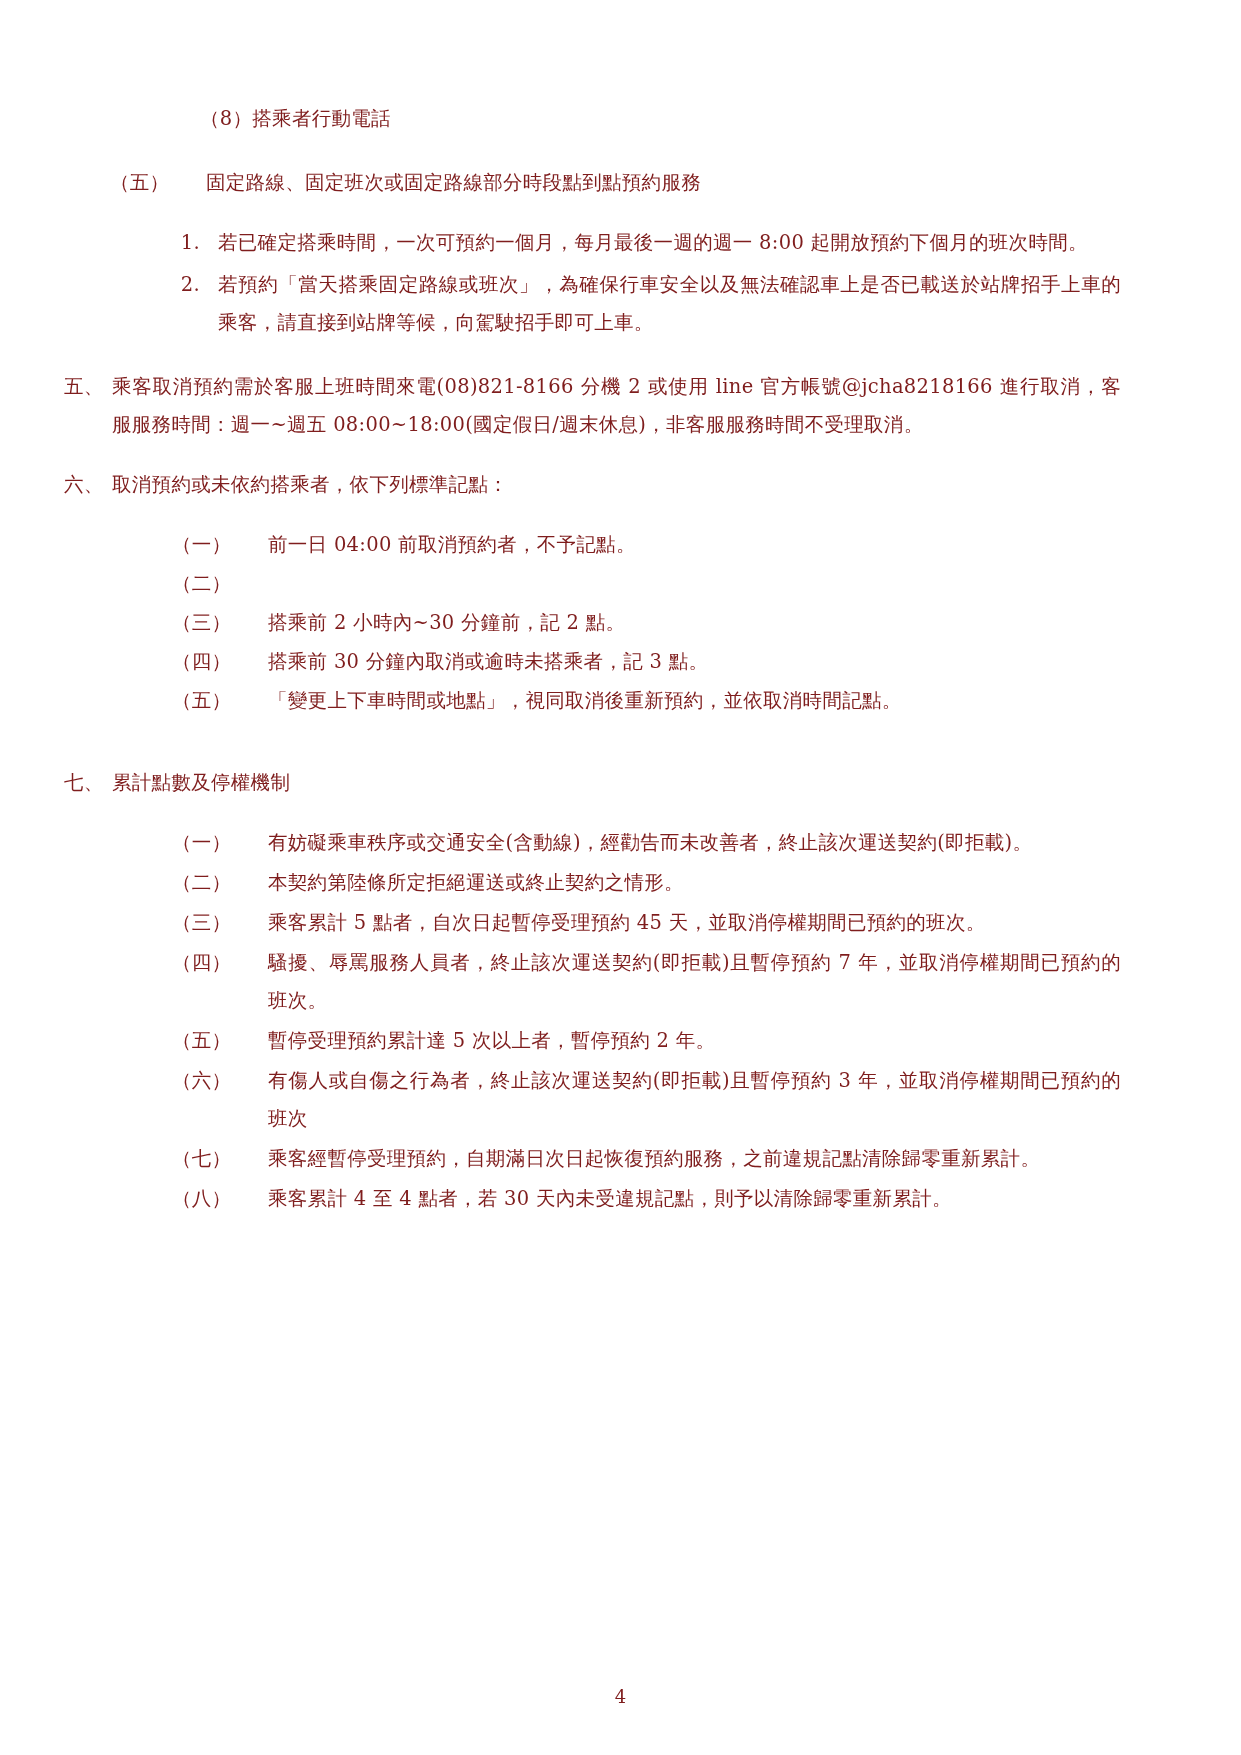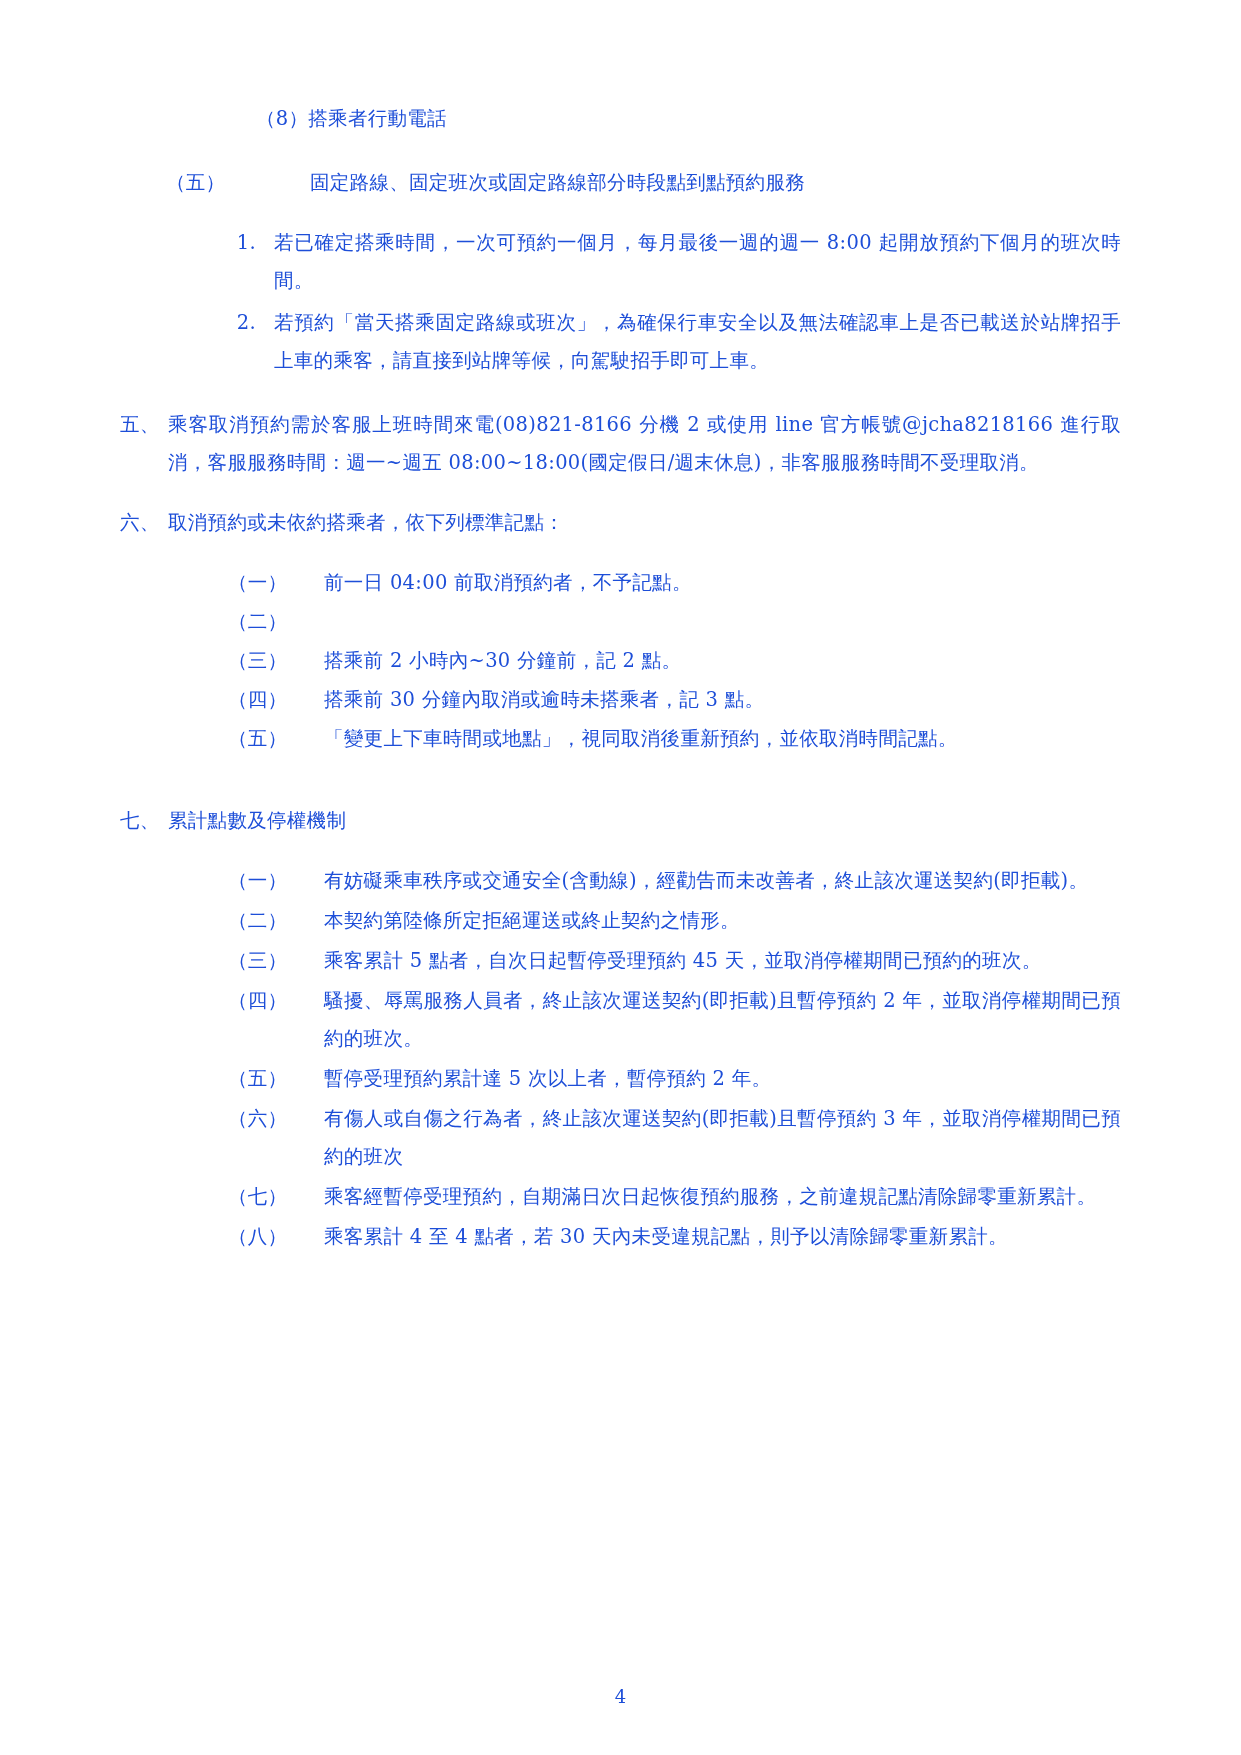--- a/index.html
+++ b/index.html
@@ -7,23 +7,23 @@
     padding: 0;
     background: #ffffff;
   }
   .page {
     position: relative;
     width: 1241px;
     height: 1755px;
     background: #ffffff;
     margin: 0 auto;
     font-family: "DejaVu Serif", "Liberation Serif", serif;
-    color: #1d4ed8;
+    color: #7f1d1d;
     box-sizing: border-box;
-    padding: 100px 120px 60px 120px;
+    padding: 100px 120px 60px 64px;
   }
   .doc-body {
     font-size: 19.5px;
     line-height: 1.95;
     letter-spacing: 0.3px;
   }
 
   
   .lvl3-line {
     margin: 0 0 26px 0;
@@ -33,21 +33,21 @@
   
   .lvl2-head {
     margin: 0 0 22px 0;
     padding-left: 46px;
     display: flex;
   }
   .lvl2-head .marker {
     width: 96px;
     flex: 0 0 96px;
   }
-  .lvl2-head .text { flex: 1; margin-left: 48px; }
+  .lvl2-head .text { flex: 1; }
 
   
   .num-list {
     margin: 0 0 26px 0;
     padding-left: 108px;
   }
   .num-item {
     display: flex;
     margin-bottom: 4px;
   }
@@ -180,21 +180,21 @@
       <div class="paren-item">
         <span class="marker">（二）</span>
         <span class="text">本契約第陸條所定拒絕運送或終止契約之情形。</span>
       </div>
       <div class="paren-item">
         <span class="marker">（三）</span>
         <span class="text">乘客累計 5 點者，自次日起暫停受理預約 45 天，並取消停權期間已預約的班次。</span>
       </div>
       <div class="paren-item">
         <span class="marker">（四）</span>
-        <span class="text">騷擾、辱罵服務人員者，終止該次運送契約(即拒載)且暫停預約 2 年，並取消停權期間已預約的班次。</span>
+        <span class="text">騷擾、辱罵服務人員者，終止該次運送契約(即拒載)且暫停預約 7 年，並取消停權期間已預約的班次。</span>
       </div>
       <div class="paren-item">
         <span class="marker">（五）</span>
         <span class="text">暫停受理預約累計達 5 次以上者，暫停預約 2 年。</span>
       </div>
       <div class="paren-item">
         <span class="marker">（六）</span>
         <span class="text">有傷人或自傷之行為者，終止該次運送契約(即拒載)且暫停預約 3 年，並取消停權期間已預約的班次</span>
       </div>
       <div class="paren-item">

